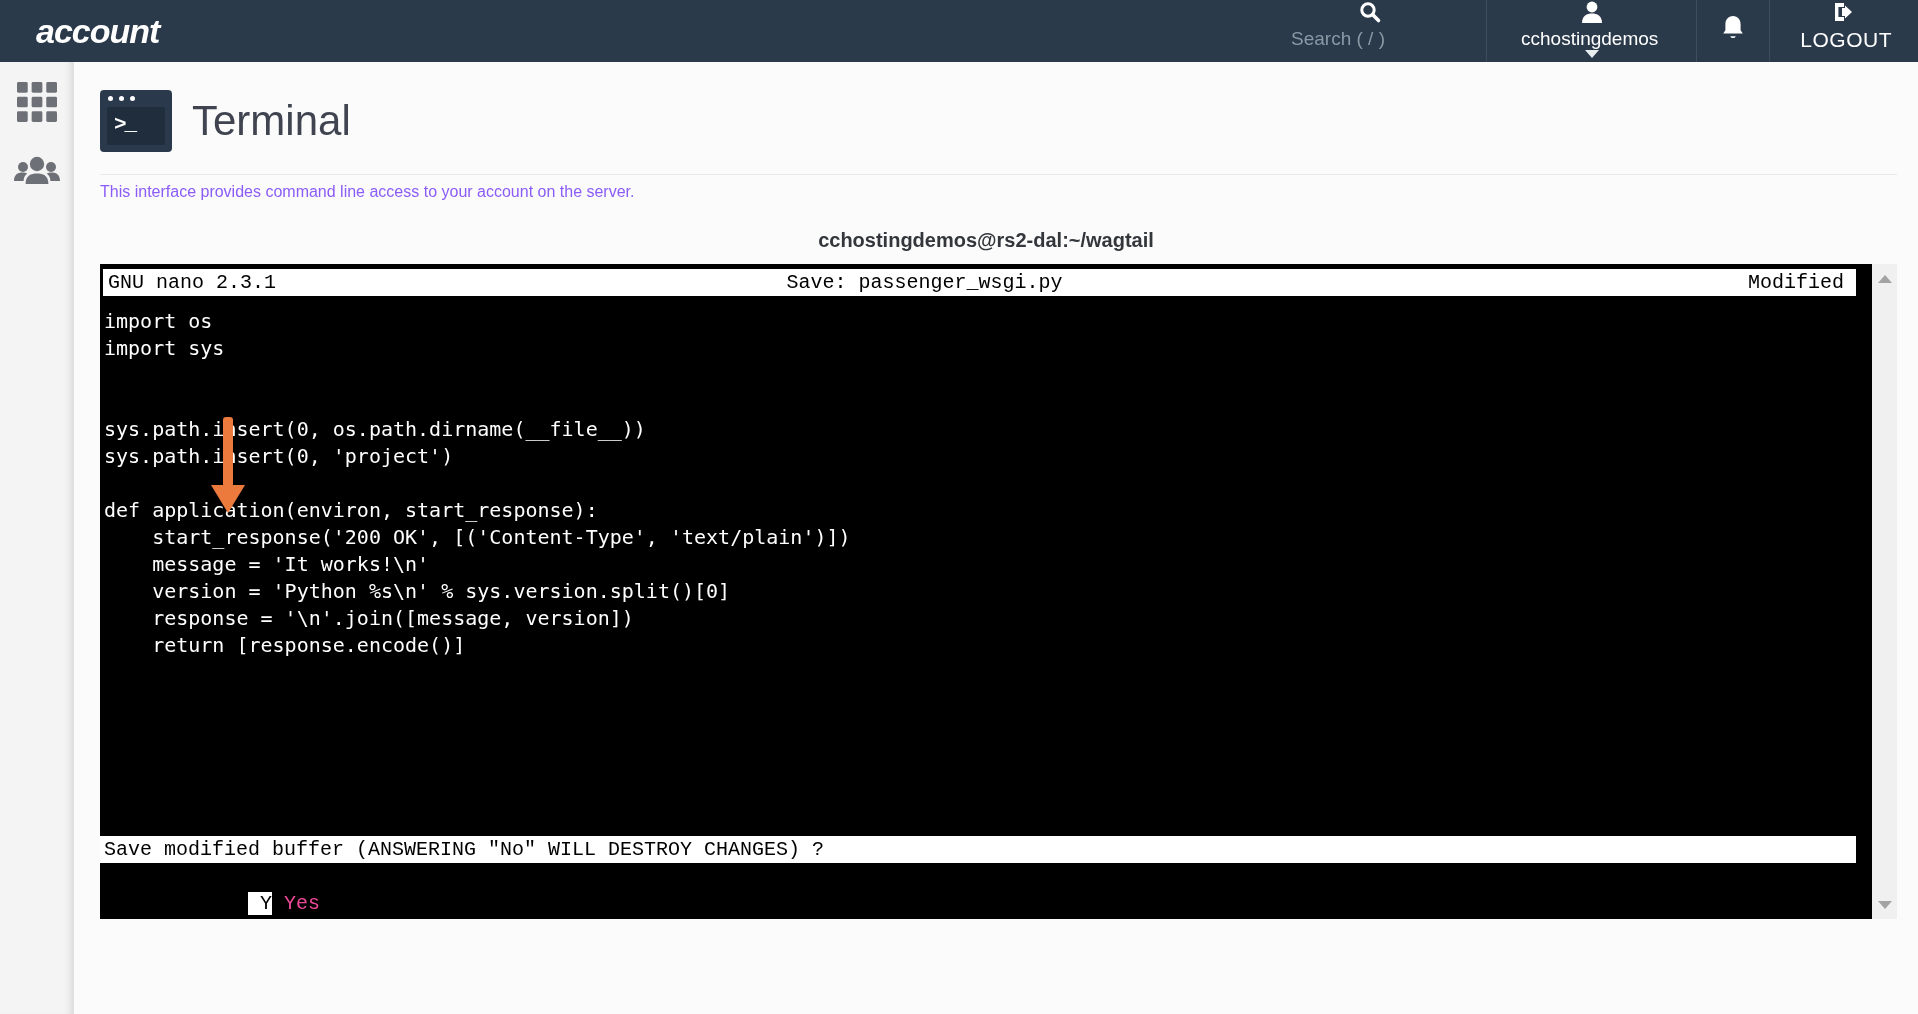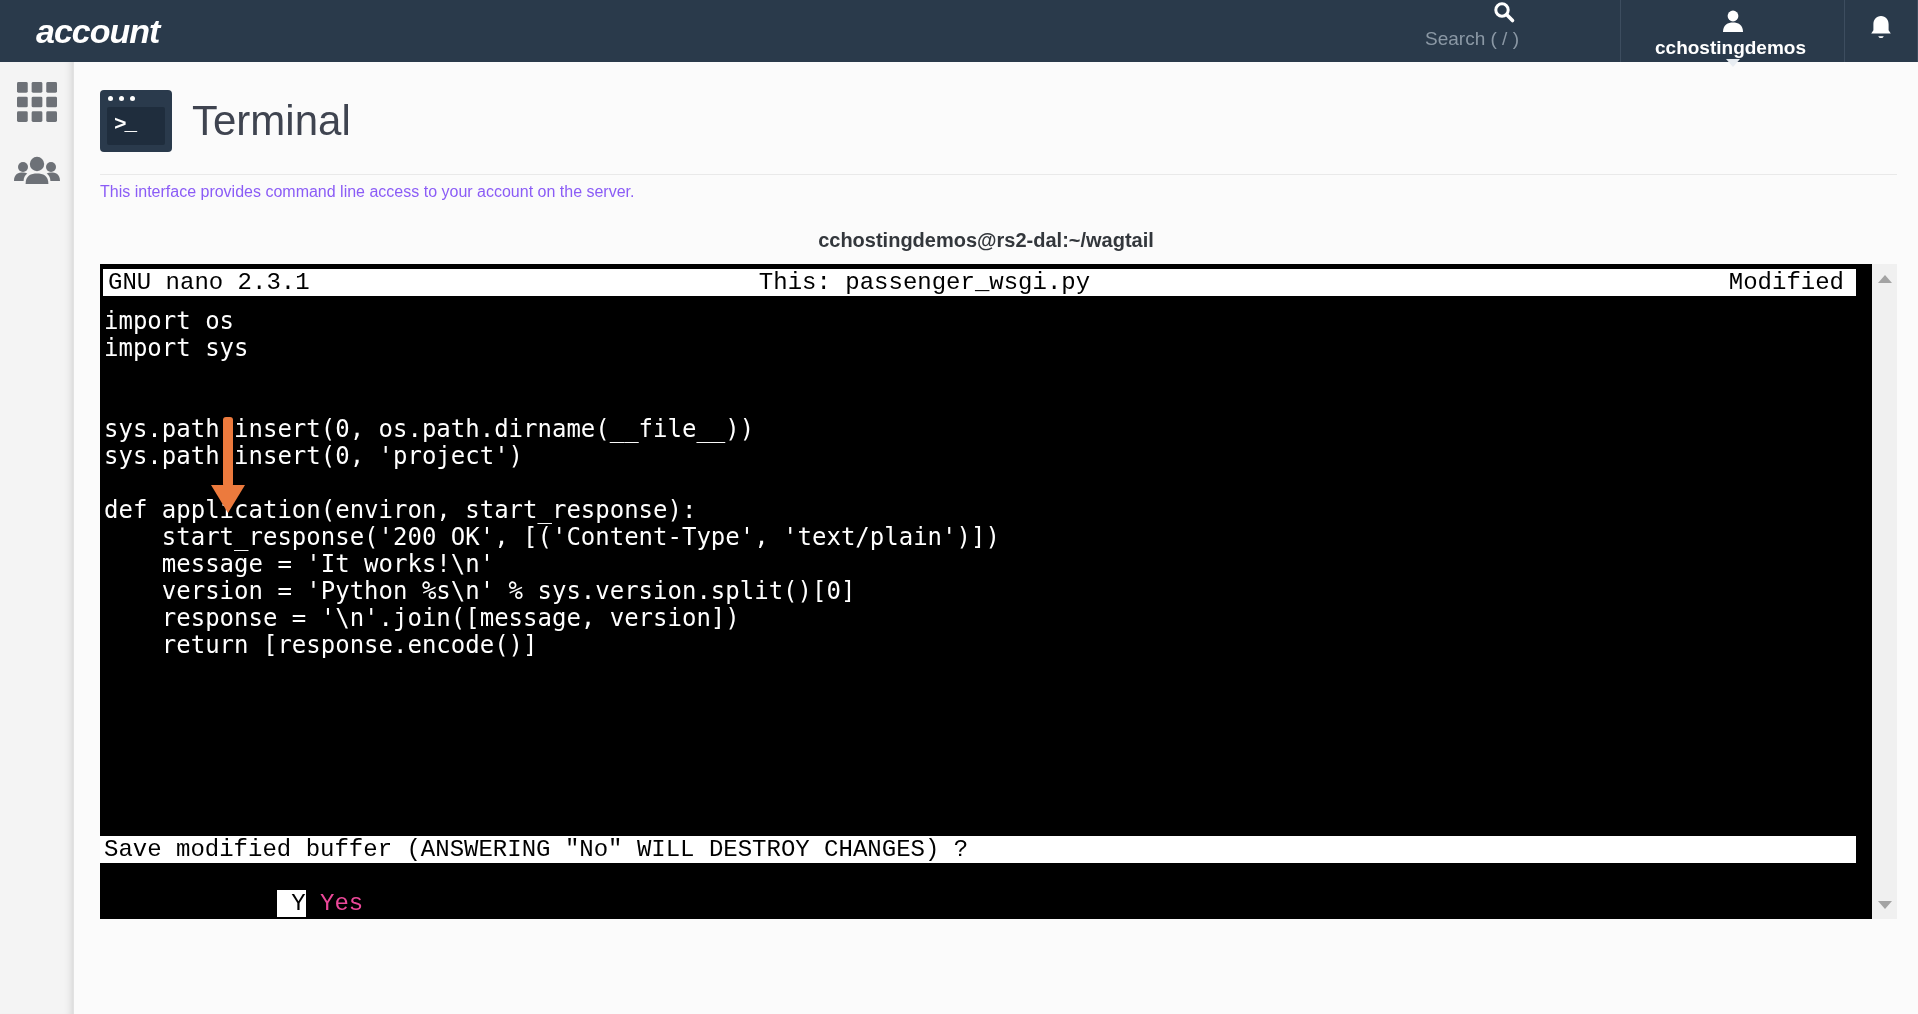--- a/index.html
+++ b/index.html
@@ -12,21 +12,21 @@
   .brand { font-size:34px; font-weight:bold; font-style:italic; letter-spacing:-1px;
            color:#fff; margin-left:36px; cursor:pointer; }
   .nav-right { margin-left:auto; display:flex; align-items:stretch; height:100%; }
   .nav-seg { display:flex; align-items:center; height:100%;flex-direction:column; }
   .nav-divider { width:1px; background:#3d4d5f; height:100%; }
   .search-seg { width:250px; padding-left:18px; }
   .search-input { background:transparent; border:none; outline:none; color:#cfd6dd;
                   font-size:19px; width:170px; margin-left:12px;
                   font-family:"Liberation Sans", sans-serif; }
   .search-input::placeholder { color:#8b98a5; }
-  .user-seg { padding:9px 24px; cursor:pointer;font-weight:bold; }
+  .user-seg { padding:0 24px; cursor:pointer; }
   .user-name { font-size:19px; margin:0 14px 0 10px; }
   .caret-down { width:0; height:0; border-left:7px solid transparent;
                 border-right:7px solid transparent; border-top:8px solid #e8edf2; }
   .bell-seg { width:72px; justify-content:center; cursor:pointer; }
   .logout-seg { padding:0 26px 0 22px; cursor:pointer; }
   .logout-label { font-size:21px; margin-left:8px; letter-spacing:0.5px; }
 
   
   .sidebar { position:absolute; top:62px; left:0; bottom:0; width:74px; background:#f4f4f4;
              box-shadow:inset -8px 0 10px -8px rgba(0,0,0,0.18);
@@ -50,21 +50,21 @@
   .head-rule { border:none; border-top:1px solid #e9e9e9; margin:22px 0 0 0; }
   .page-desc { margin-top:8px; font-size:16px; color:#8b5cf6; }
 
   .terminal-wrap { position:relative; width:1797px; margin-top:28px; }
   .session-title { text-align:center; font-size:20px; font-weight:bold; color:#33373c;
                    width:1772px; margin-bottom:12px; }
 
   
   .terminal { position:relative; width:1797px; height:655px; background:#000;
               font-family:"Liberation Mono","DejaVu Sans Mono",monospace;
-              font-size:24px; line-height:27px; color:#fff; cursor:text; }
+              font-size:20px; line-height:27px; color:#fff; cursor:text; }
   .term-inner { position:absolute; left:0; top:0; right:25px; bottom:0;
                 display:flex; flex-direction:column; overflow:hidden; }
   .nano-header { margin:5px 16px 0 3px; height:27px; background:#fff; color:#000;
                  position:relative; white-space:pre; }
   .nano-left { position:absolute; left:5px; top:0; }
   .nano-center { position:absolute; left:0; right:110px; top:0; text-align:center; }
   .nano-right { position:absolute; right:12px; top:0; }
   .code { white-space:pre; margin:12px 0 0 4px; flex:0 0 auto; }
   .term-bottom { margin-top:auto; padding-bottom:2px; }
   .prompt-bar { margin-right:16px; height:27px; background:#fff; color:#000;
@@ -131,20 +131,29 @@
       <span>
         <svg width="26" height="28" viewBox="0 0 26 28">
             <path d="M13 1 C8.2 1 5.4 4.6 5.4 9.4 L5.4 15.2 L3.2 18.6 L22.8 18.6 L20.6 15.2 L20.6 9.4 C20.6 4.6 17.8 1 13 1 Z" fill="#ffffff"></path>
             <path d="M10.2 21.2 A3 3 0 0 0 15.8 21.2 Z" fill="#ffffff"></path>
           </svg>
       </span>
     </div>
 
     <div class="nav-divider"></div>
 
+    <div class="nav-seg logout-seg">
+      <span>
+        <svg width="24" height="24" viewBox="0 0 24 24">
+            <path d="M14 3 L5 3 L5 21 L14 21 L14 17 L8.4 17 L8.4 7 L14 7 Z" fill="#ffffff"></path>
+            <path d="M12 8 L12 16 L15 16 L15 18.6 L22 12 L15 5.4 L15 8 Z" fill="#ffffff"></path>
+          </svg>
+      </span>
+      <span class="logout-label">LOGOUT</span>
+    </div>
   </div>
 </div>
 
 <div class="sidebar">
   <div class="side-item">
     <span>
       <svg width="40" height="40" viewBox="0 0 41 41">
         <g fill="#6d7177">
           <rect x="0" y="0" width="11" height="11" rx="1.5"></rect>
             <rect x="15" y="0" width="11" height="11" rx="1.5"></rect>
@@ -194,21 +203,21 @@
   <div class="page-desc">This interface provides command line access to your account on the server.</div>
 
   <div class="terminal-wrap">
     <div class="session-title">cchostingdemos@rs2-dal:~/wagtail</div>
 
     <div class="terminal">
       <div class="term-inner">
 
         <div class="nano-header">
           <span class="nano-left">GNU nano 2.3.1</span>
-          <span class="nano-center">This: passenger_wsgi.py</span>
+          <span class="nano-center">Save: passenger_wsgi.py</span>
           <span class="nano-right">Modified</span>
         </div>
 
         <pre class="code">import os
 import sys
 
 
 sys.path.insert(0, os.path.dirname(__file__))
 sys.path.insert(0, 'project')
 

